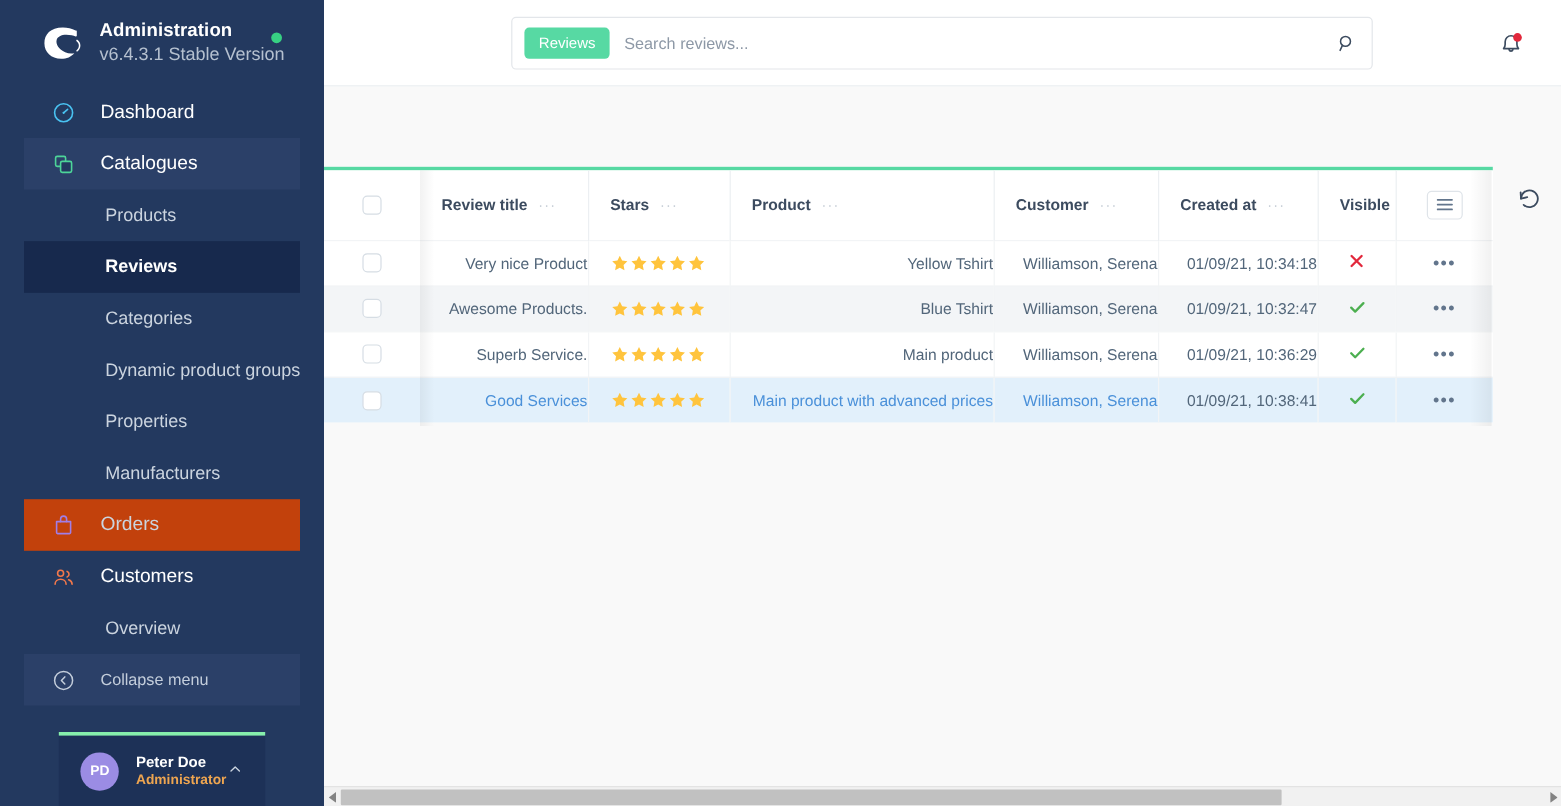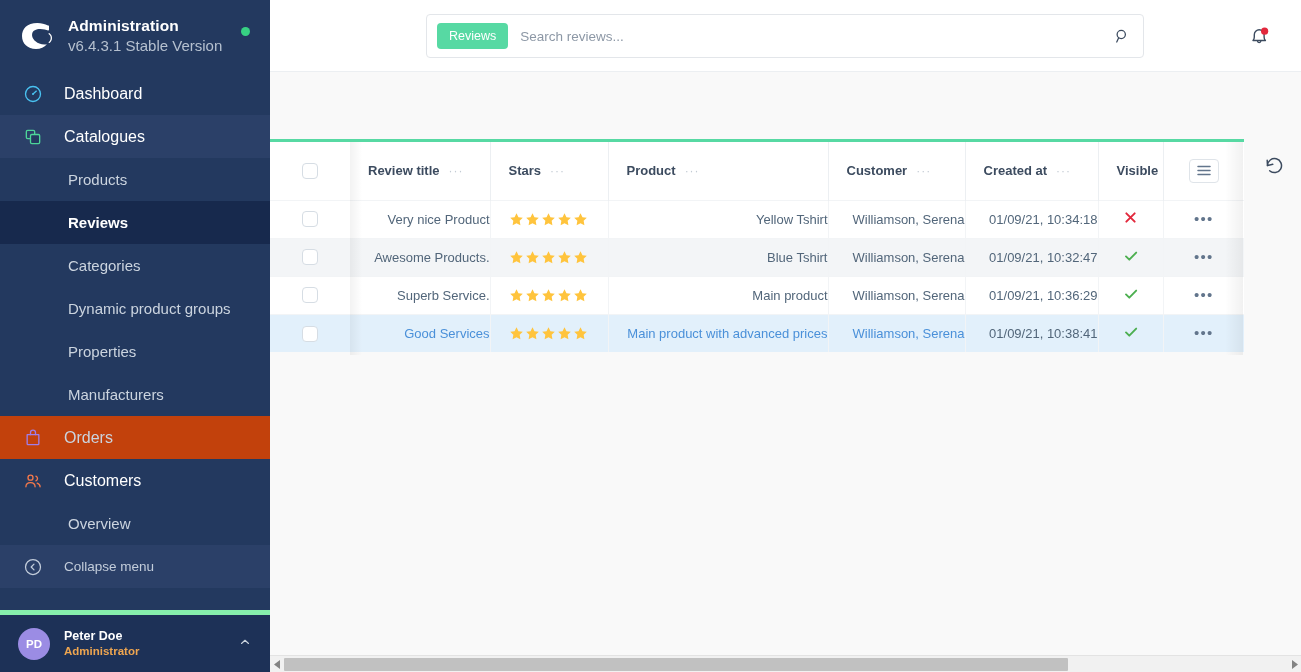--- a/index.html
+++ b/index.html
@@ -11,21 +11,21 @@
   }
   .app { display: flex; width: 1301px; height: 672px; position: relative; }
 
   
   .sidebar {
     width: 270px; height: 672px;
     background: #23395f;
     flex: 0 0 270px;
     position: relative;
     color: #d8dfe5;
-    display: flex; flex-direction: column;
+    display: flex; flex-direction: column; align-items: center;
   }
   .sb-header {
     height: 72px; display: flex; align-items: center;
     padding: 0 18px; position: relative;
   }
   .sb-logo { width: 36px; height: 36px; flex: 0 0 36px; margin-right: 14px; }
   .sb-titles { display: flex; flex-direction: column; justify-content: center; }
   .sb-title { font-size: 15.5px; font-weight: bold; color: #ffffff; letter-spacing: .1px; line-height: 1.15; }
   .sb-version { font-size: 15px; color: #b5c0cf; margin-top: 2px; line-height: 1.15; }
   .sb-status-dot {
@@ -47,21 +47,21 @@
   .sb-item.plain-hl { background: #c2410c; }
 
   .sb-collapse {
     height: 43px; display: flex; align-items: center; padding-left: 22px;
     font-size: 13.5px; color: #c3cddb; background: #2b4068; cursor: pointer;
   }
   .sb-collapse .sb-ico { width: 22px; height: 22px; margin-right: 20px; display:flex; align-items:center; justify-content:center;}
 
   .sb-user {
     height: 62px; display: flex; align-items: center; padding: 0 18px;
-    background: #1d3157; border-top: 5px solid #86efac; cursor: pointer;
+    background: #1d3157; border-top: 3px solid #86efac; cursor: pointer;
   }
   .avatar {
     width: 32px; height: 32px; border-radius: 50%;
     background: #9b8ce4; color: #fff; font-size: 11.5px; font-weight: bold;
     display: flex; align-items: center; justify-content: center;
     margin-right: 14px; flex: 0 0 32px;
   }
   .user-names { flex: 1 1 auto; display: flex; flex-direction: column; }
   .user-name { font-size: 12.5px; color: #ffffff; font-weight: bold; line-height: 1.3; }
   .user-role { font-size: 11.5px; color: #eea550; font-weight: bold; line-height: 1.3; }

